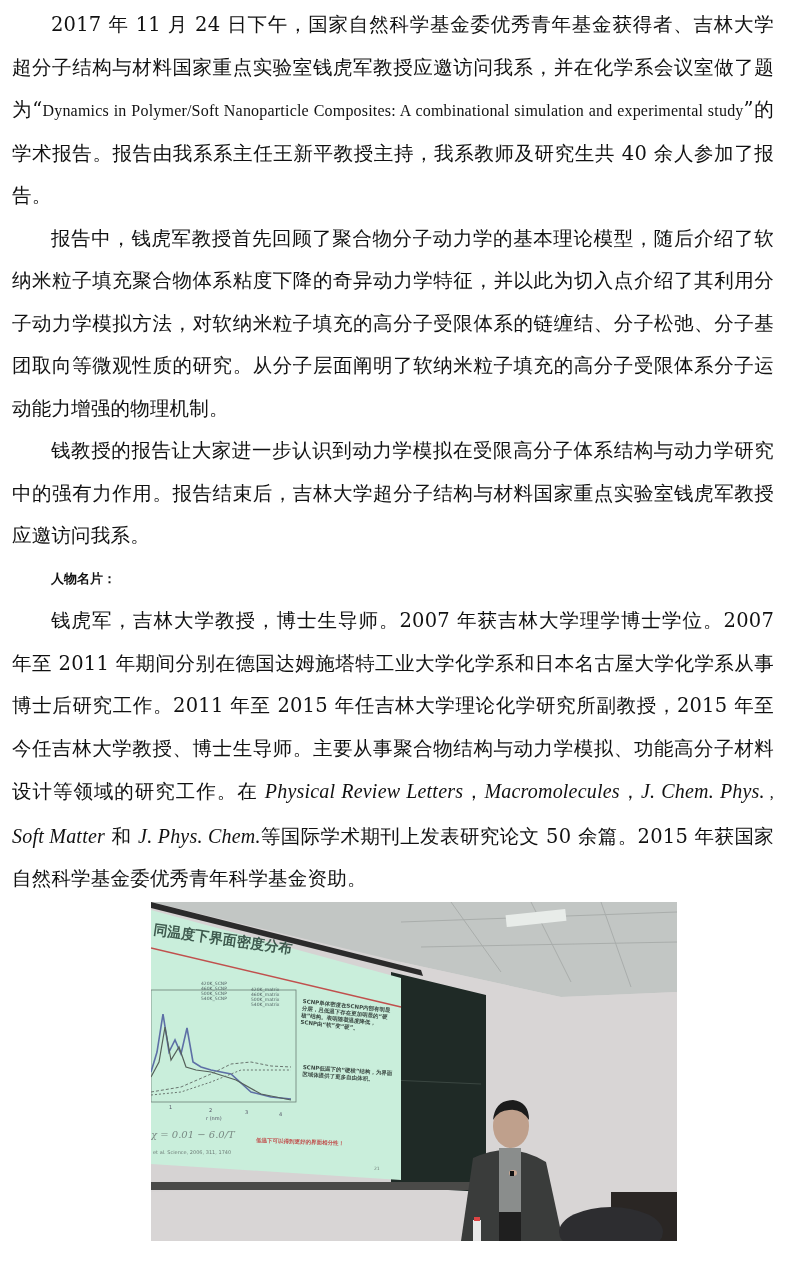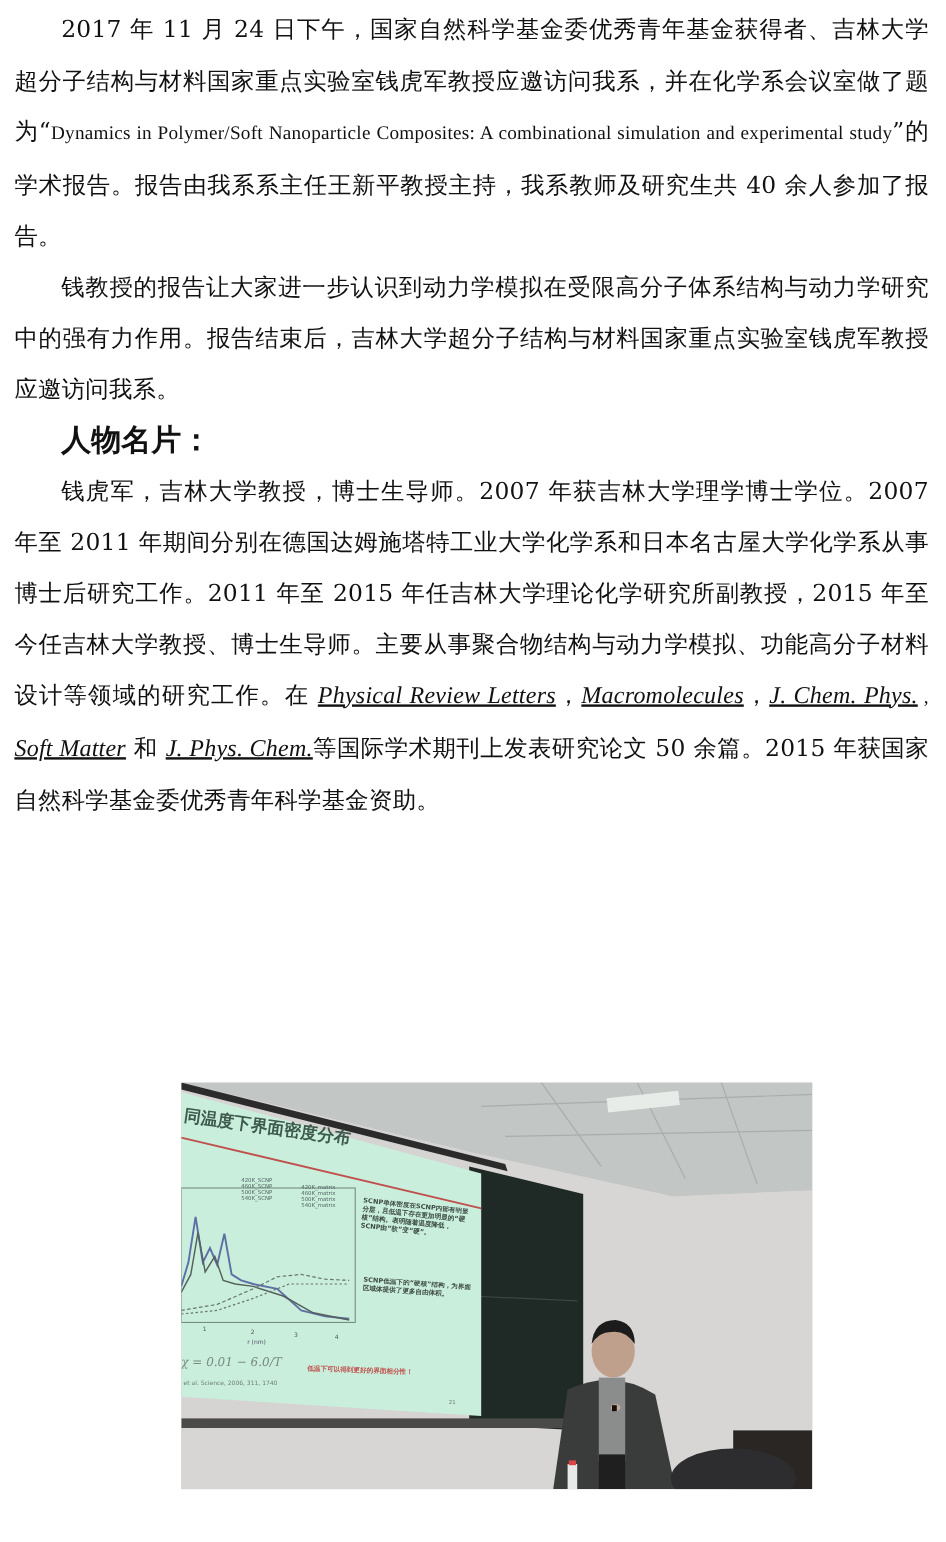--- a/index.html
+++ b/index.html
@@ -3,31 +3,32 @@
 <meta charset="utf-8">
 <style>
   html, body { margin: 0; padding: 0; background: #ffffff; }
   body { width: 788px; height: 1285px; position: relative; overflow: hidden;
          font-family: "DejaVu Serif", "Liberation Serif", serif; color: #111; }
   .doc { position: absolute; left: 12px; top: 4px; width: 762px; }
   .para { margin: 0; font-size: 19.5px; line-height: 42.5px; text-align: justify;
           text-justify: inter-character; letter-spacing: 0.2px; }
   .indent { text-indent: 39px; }
   .en { font-family: Liberation Serif, serif; font-size: 16px; }
-  .it { font-family: "Liberation Serif", serif; font-style: italic; font-size: 20px; text-decoration: underline; }
-  .heading { margin: 0; font-size: 25px; line-height: 42.5px; font-weight: bold; text-indent: 39px; }
+  .it { font-family: "Liberation Serif", serif; font-style: italic; font-size: 20px; }
+  .heading { margin: 0; font-size: 13px; line-height: 42.5px; font-weight: bold; text-indent: 39px; }
   .photo { position: absolute; left: 151px; top: 902px; width: 526px; height: 339px; overflow: hidden;
            background: #d6d3d3; }
   .photo svg { display: block; }
 </style>
 </head>
 <body>
 
 <div class="doc">
   <p class="para indent"><span>2017 年 11 月 24 日下午，国家自然科学基金委优秀青年基金获得者、吉林大学超分子结构与材料国家重点实验室钱虎军教授应邀访问我系，并在化学系会议室做了题为“</span><span class="en">Dynamics in Polymer/Soft Nanoparticle Composites: A combinational simulation and experimental study</span><span>”的学术报告。报告由我系系主任王新平教授主持，我系教师及研究生共 40 余人参加了报告。</span></p>
+  <p class="para indent">报告中，钱虎军教授首先回顾了聚合物分子动力学的基本理论模型，随后介绍了软纳米粒子填充聚合物体系粘度下降的奇异动力学特征，并以此为切入点介绍了其利用分子动力学模拟方法，对软纳米粒子填充的高分子受限体系的链缠结、分子松弛、分子基团取向等微观性质的研究。从分子层面阐明了软纳米粒子填充的高分子受限体系分子运动能力增强的物理机制。</p>
   <p class="para indent">钱教授的报告让大家进一步认识到动力学模拟在受限高分子体系结构与动力学研究中的强有力作用。报告结束后，吉林大学超分子结构与材料国家重点实验室钱虎军教授应邀访问我系。</p>
   <p class="heading">人物名片：</p>
   <p class="para indent"><span>钱虎军，吉林大学教授，博士生导师。2007  年获吉林大学理学博士学位。2007 年至 2011 年期间分别在德国达姆施塔特工业大学化学系和日本名古屋大学化学系从事博士后研究工作。2011 年至 2015 年任吉林大学理论化学研究所副教授，2015  年至今任吉林大学教授、博士生导师。主要从事聚合物结构与动力学模拟、功能高分子材料设计等领域的研究工作。在 </span><span class="it">Physical Review Letters</span><span>，</span><span class="it">Macromolecules</span><span>，</span><span class="it">J. Chem. Phys.</span><span class="en"> , </span><span class="it">Soft Matter</span><span> 和 </span><span class="it">J. Phys. Chem.</span><span>等国际学术期刊上发表研究论文 50 余篇。2015 年获国家自然科学基金委优秀青年科学基金资助。</span></p>
 </div>
 
 <div class="photo">
   <svg width="526" height="339" viewBox="0 0 526 339" xmlns="http://www.w3.org/2000/svg" font-family="DejaVu Sans, sans-serif">
 
     <polygon points="0,0 526,0 526,90 410,95 250,60 0,0" fill="#c2c6c4"></polygon>
     <g stroke="#a9adab" stroke-width="1">

